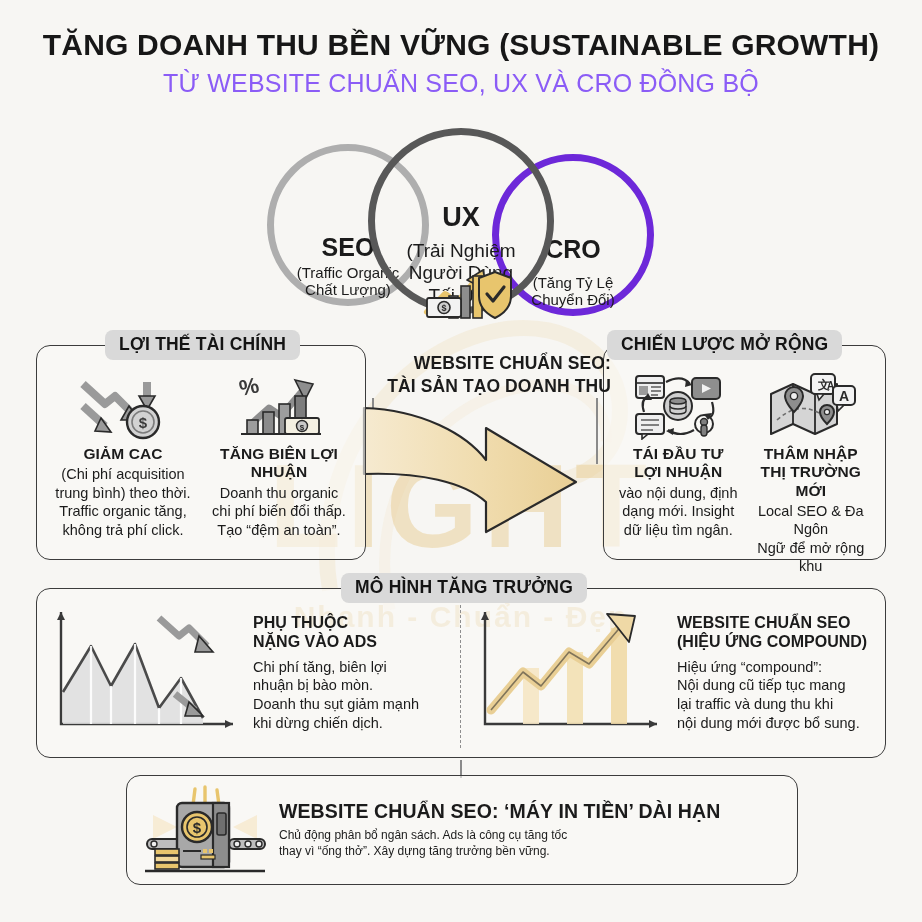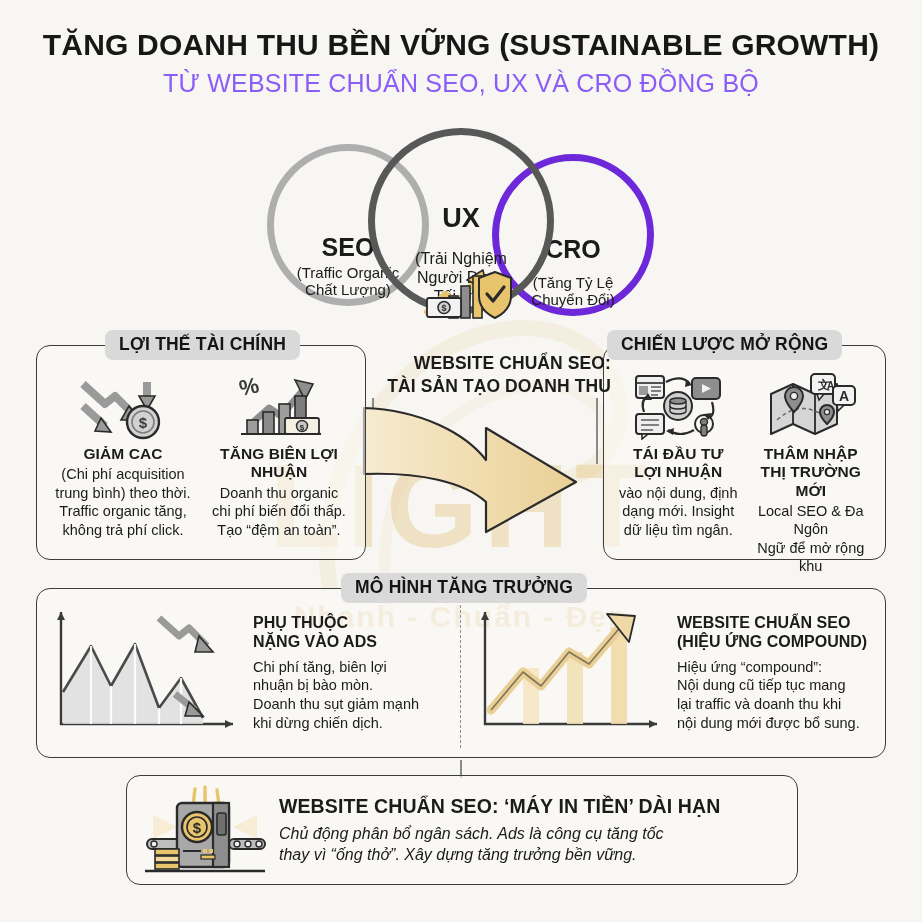--- a/index.html
+++ b/index.html
@@ -39,21 +39,21 @@
   .circles { position:absolute; top:128px; left:0; right:0; height:185px; z-index:3; }
   .circ { position:absolute; border-radius:50%; display:flex; flex-direction:column;
           align-items:center; justify-content:flex-end; text-align:center; }
   .circ .hd { font-weight:700; }
   .circ .sb { line-height:1.18; }
   .c-seo { width:162px; height:162px; left:267px; top:16px; border:7px solid #aeaeae; }
   .c-seo .hd { font-size:25px; }
   .c-seo .sb { font-size:15px; margin-top:2px; }
   .c-ux  { width:186px; height:186px; left:368px; top:0;  border:7px solid #585858; z-index:2; background:transparent; }
   .c-ux .hd { font-size:27px; }
-  .c-ux .sb { font-size:16px; margin-top:16px; }
+  .c-ux .sb { font-size:19px; margin-top:7px; }
   .c-cro { width:162px; height:162px; left:492px; top:26px; border:7px solid #6d28d9; }
   .c-cro .hd { font-size:25px; }
   .c-cro .sb { font-size:15px; margin-top:10px; }
 
   
   .hero-icon { position:absolute; left:415px; top:250px; width:100px; height:85px; z-index:4; }
   .hero-cap { position:absolute; left:311px; top:352px; width:300px; text-align:right;
               font-size:17.5px; font-weight:700; line-height:1.32; z-index:4; letter-spacing:.1px;}
 
   
@@ -94,21 +94,21 @@
   .mid-txt .ttl { font-size:16px; font-weight:700; line-height:1.2; }
   .mid-txt .txt { font-size:14.5px; line-height:1.3; margin-top:6px; }
   .mid-div { position:absolute; left:460px; top:600px; bottom:600px; height:148px;
              border-left:1.6px dashed #8e8e8e; z-index:4; }
 
   
   .bot-inner { display:flex; height:100%; align-items:center; padding:6px 16px; }
   .bot-ico { width:124px; height:90px; flex:none; }
   .bot-txt { padding-left:12px; }
   .bot-txt .ttl { font-size:19.5px; font-weight:700; letter-spacing:.1px; }
-  .bot-txt .txt { font-size:16px; line-height:1.32; margin-top:5px;font-style:italic; }
+  .bot-txt .txt { font-size:12px; line-height:1.32; margin-top:5px; }
 </style>
 </head>
 <body>
 
 <div id="stage">
 
   <svg class="wm wm-swirl" viewBox="0 0 390 330">
     <path d="M60 300 C40 180 120 60 230 40 C300 28 350 70 350 120 C350 175 300 200 250 190" fill="none" stroke="#ecd9ae" stroke-width="16" opacity=".55"></path>
     <path d="M120 320 C95 210 160 110 260 96 C310 89 340 120 336 152" fill="none" stroke="#f2e4c6" stroke-width="11" opacity=".5"></path>
   </svg>
@@ -354,21 +354,21 @@
           <path d="M136 8 L164 10 L158 36 Z" fill="#efd9a6" stroke="#2a2a2a" stroke-width="1.8" stroke-linejoin="round"></path>
         </svg>
         <div class="mid-txt">
           <div class="ttl">
             <div>WEBSITE CHUẨN SEO</div>
             <div>(HIỆU ỨNG COMPOUND)</div>
           </div>
           <div class="txt">
             <div>Hiệu ứng “compound”:</div>
             <div>Nội dung cũ tiếp tục mang</div>
-            <div>lại traffic và doanh thu khi</div>
+            <div>lại traffic và dung thu khi</div>
             <div>nội dung mới được bổ sung.</div>
           </div>
         </div>
       </div>
     </div>
   </div>
   <div class="mid-div"></div>
 
   <div class="panel p-bot">
     <div class="bot-inner">

